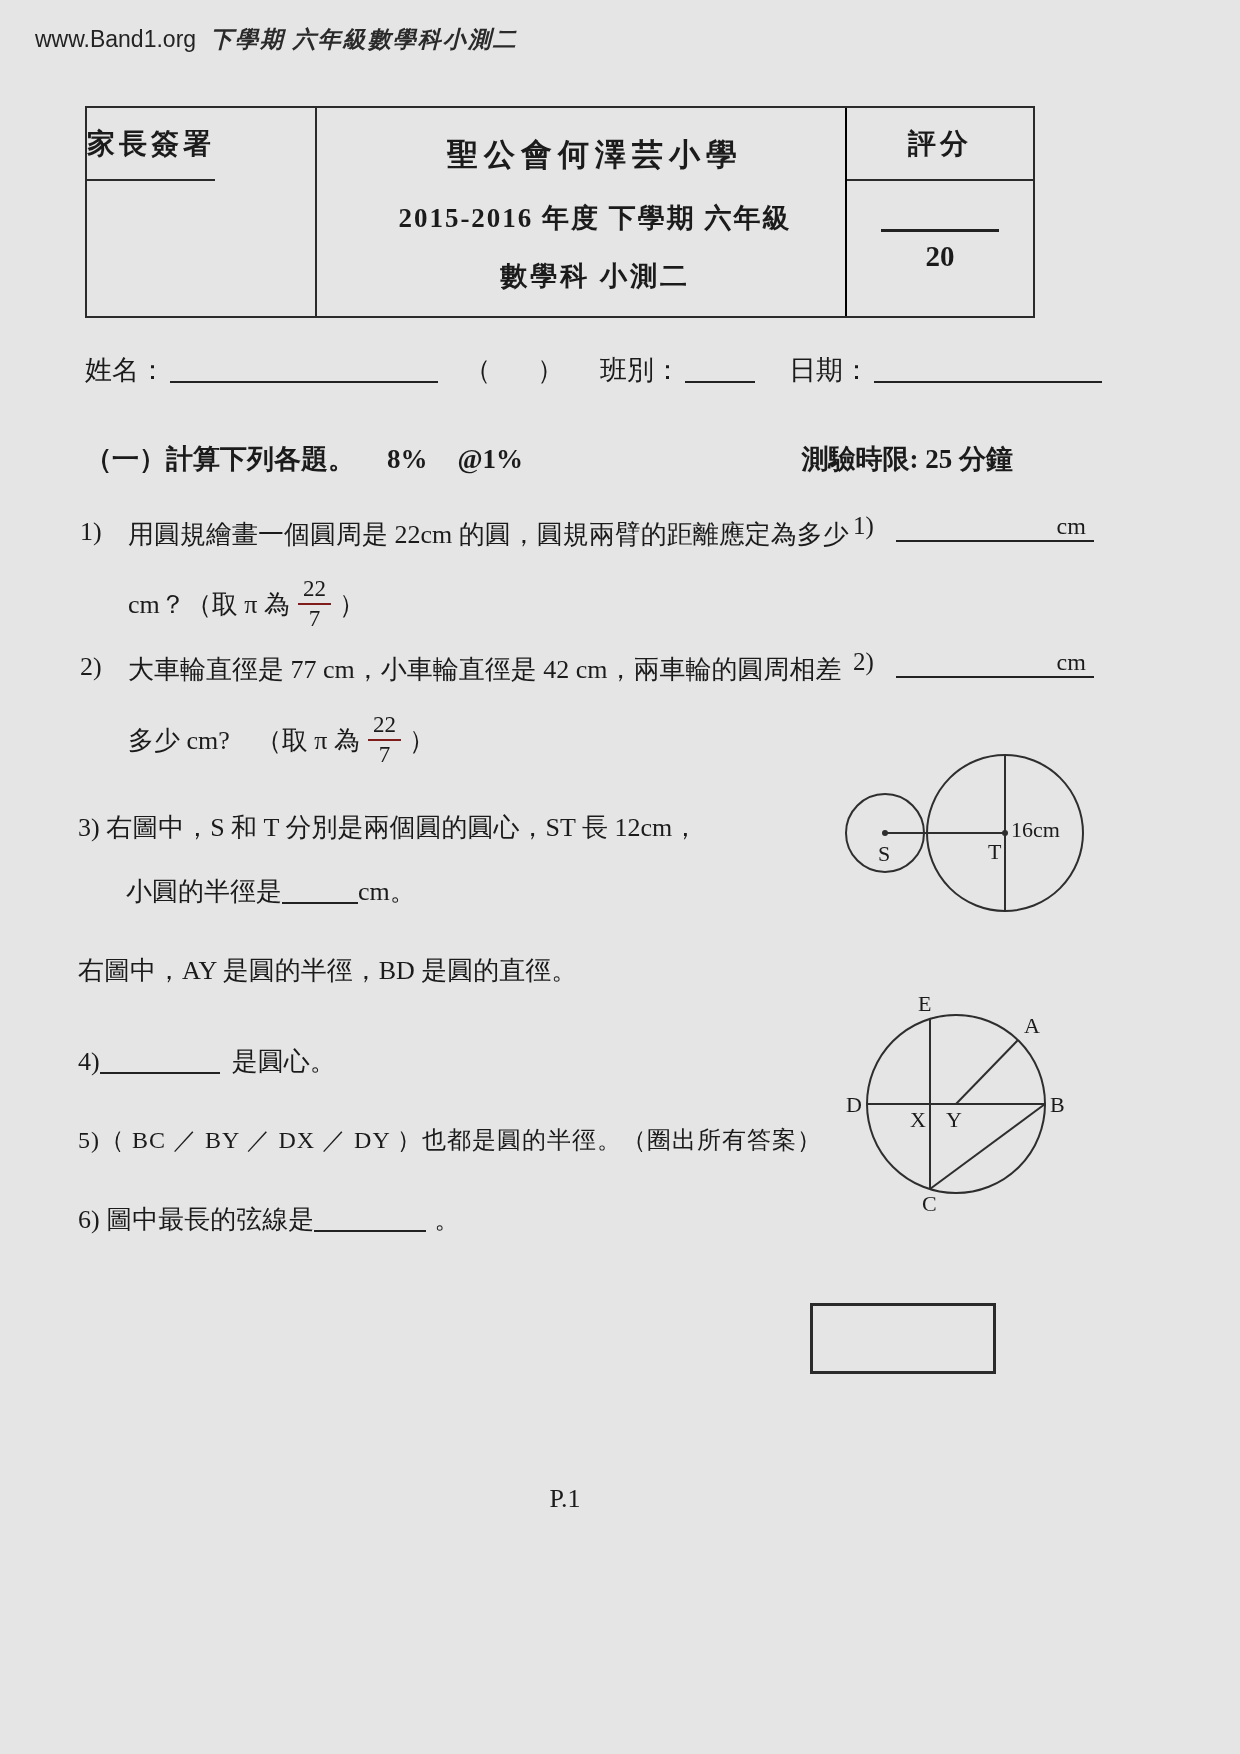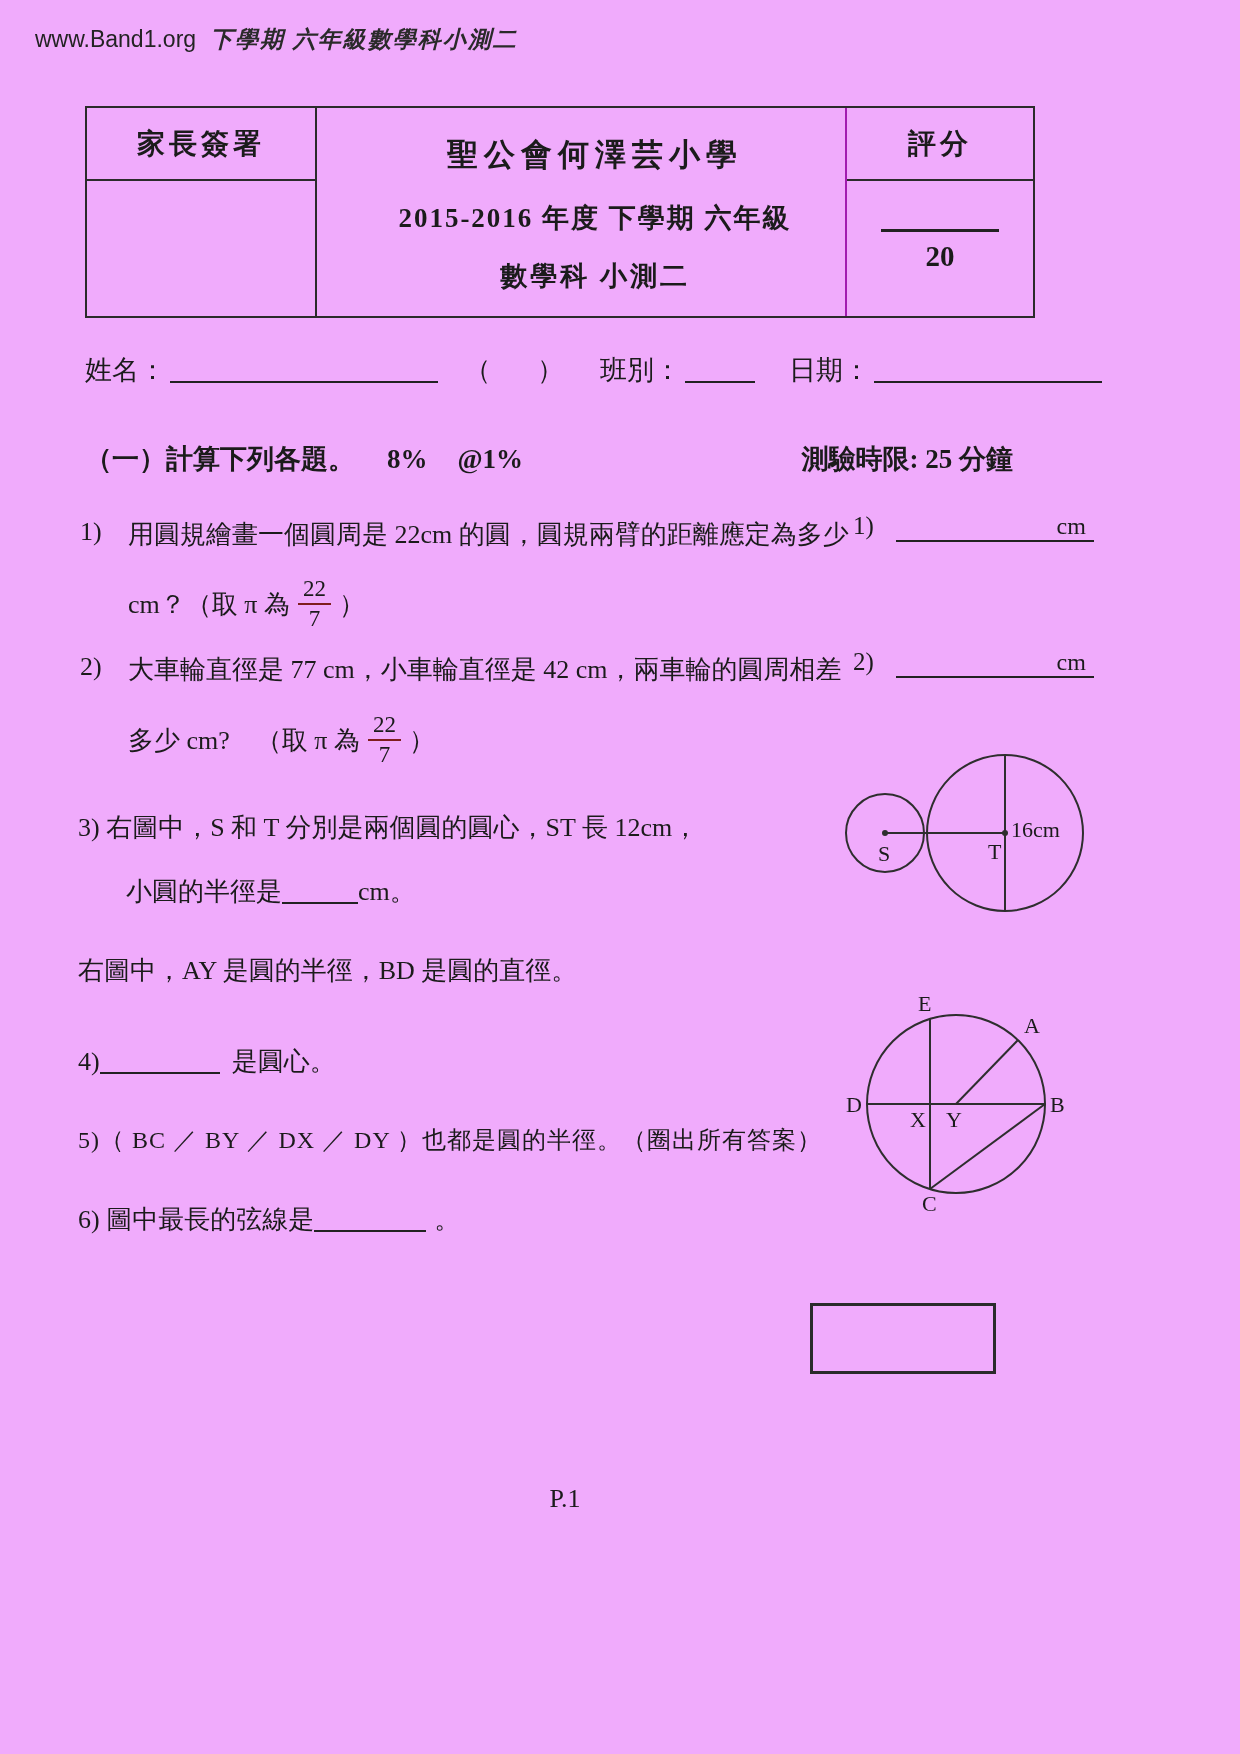--- a/index.html
+++ b/index.html
@@ -1,43 +1,43 @@
 <!DOCTYPE html>
 <html><head>
 <meta charset="utf-8">
 <style>
   * { margin:0; padding:0; box-sizing:border-box; }
   html, body { background:#ffffff; }
   .page {
     position:relative; width:1240px; height:1754px; margin:0 auto;
-    background:#f0abfc; color:#1b1b1b;
+    background:#e5e5e5; color:#1b1b1b;
     font-family:"Liberation Serif","DejaVu Serif",serif;
     overflow:hidden;
   }
   .abs { position:absolute; }
 
   
   .watermark { left:35px; top:24px; font-size:23px; white-space:nowrap; }
   .wm-site { font-family:"Liberation Sans","DejaVu Sans",sans-serif; color:#232323; }
   .wm-sub  { font-style:italic; font-weight:bold; margin-left:14px; color:#2a2a2a; letter-spacing:2px; }
 
   
   .header-table {
     left:85px; top:106px; width:950px; height:212px;
     border:2px solid #2b2b2b; display:flex; background:transparent;
   }
-  .ht-left  { width:230px; border-right:2px solid #2b2b2b; display:flex; flex-direction:column; }
+  .ht-left  { width:230px; border-right:2px solid #2b2b2b; display:flex; flex-direction:row; }
   .ht-left-top { height:73px; border-bottom:2px solid #2b2b2b; display:flex; align-items:center; justify-content:center;
                  font-size:28px; font-weight:bold; letter-spacing:4px; }
   .ht-left-bottom { flex:1; }
   .ht-mid { flex:1; display:flex; flex-direction:column; align-items:center; padding-top:26px;padding-left:28px; }
   .school-name { font-size:31px; font-weight:bold; letter-spacing:6px; }
   .term-line   { font-size:27px; font-weight:bold; margin-top:24px; letter-spacing:2px; }
   .subject-line{ font-size:27px; font-weight:bold; margin-top:22px; letter-spacing:3px; }
-  .ht-right { width:188px; border-left:2px solid #a21caf; display:flex; flex-direction:column; }
+  .ht-right { width:188px; border-left:2px solid #000000; display:flex; flex-direction:column; }
   .ht-right-top { height:73px; border-bottom:2px solid #2b2b2b; display:flex; align-items:center; justify-content:center;
                   font-size:28px; font-weight:bold; letter-spacing:4px; }
   .ht-right-bottom { flex:1; position:relative; }
   .score-blank { width:118px; border-bottom:3px solid #222; margin:48px auto 0 auto; height:1px; }
   .score-total { text-align:center; font-size:29px; font-weight:bold; margin-top:8px; }
 
   
   .student-line { left:85px; top:352px; width:960px; font-size:27px; white-space:nowrap; }
   .blank { display:inline-block; border-bottom:2px solid #222; height:1.1em; vertical-align:baseline; margin-bottom:-4px; }
   .b-name { width:268px; margin-left:4px; }

